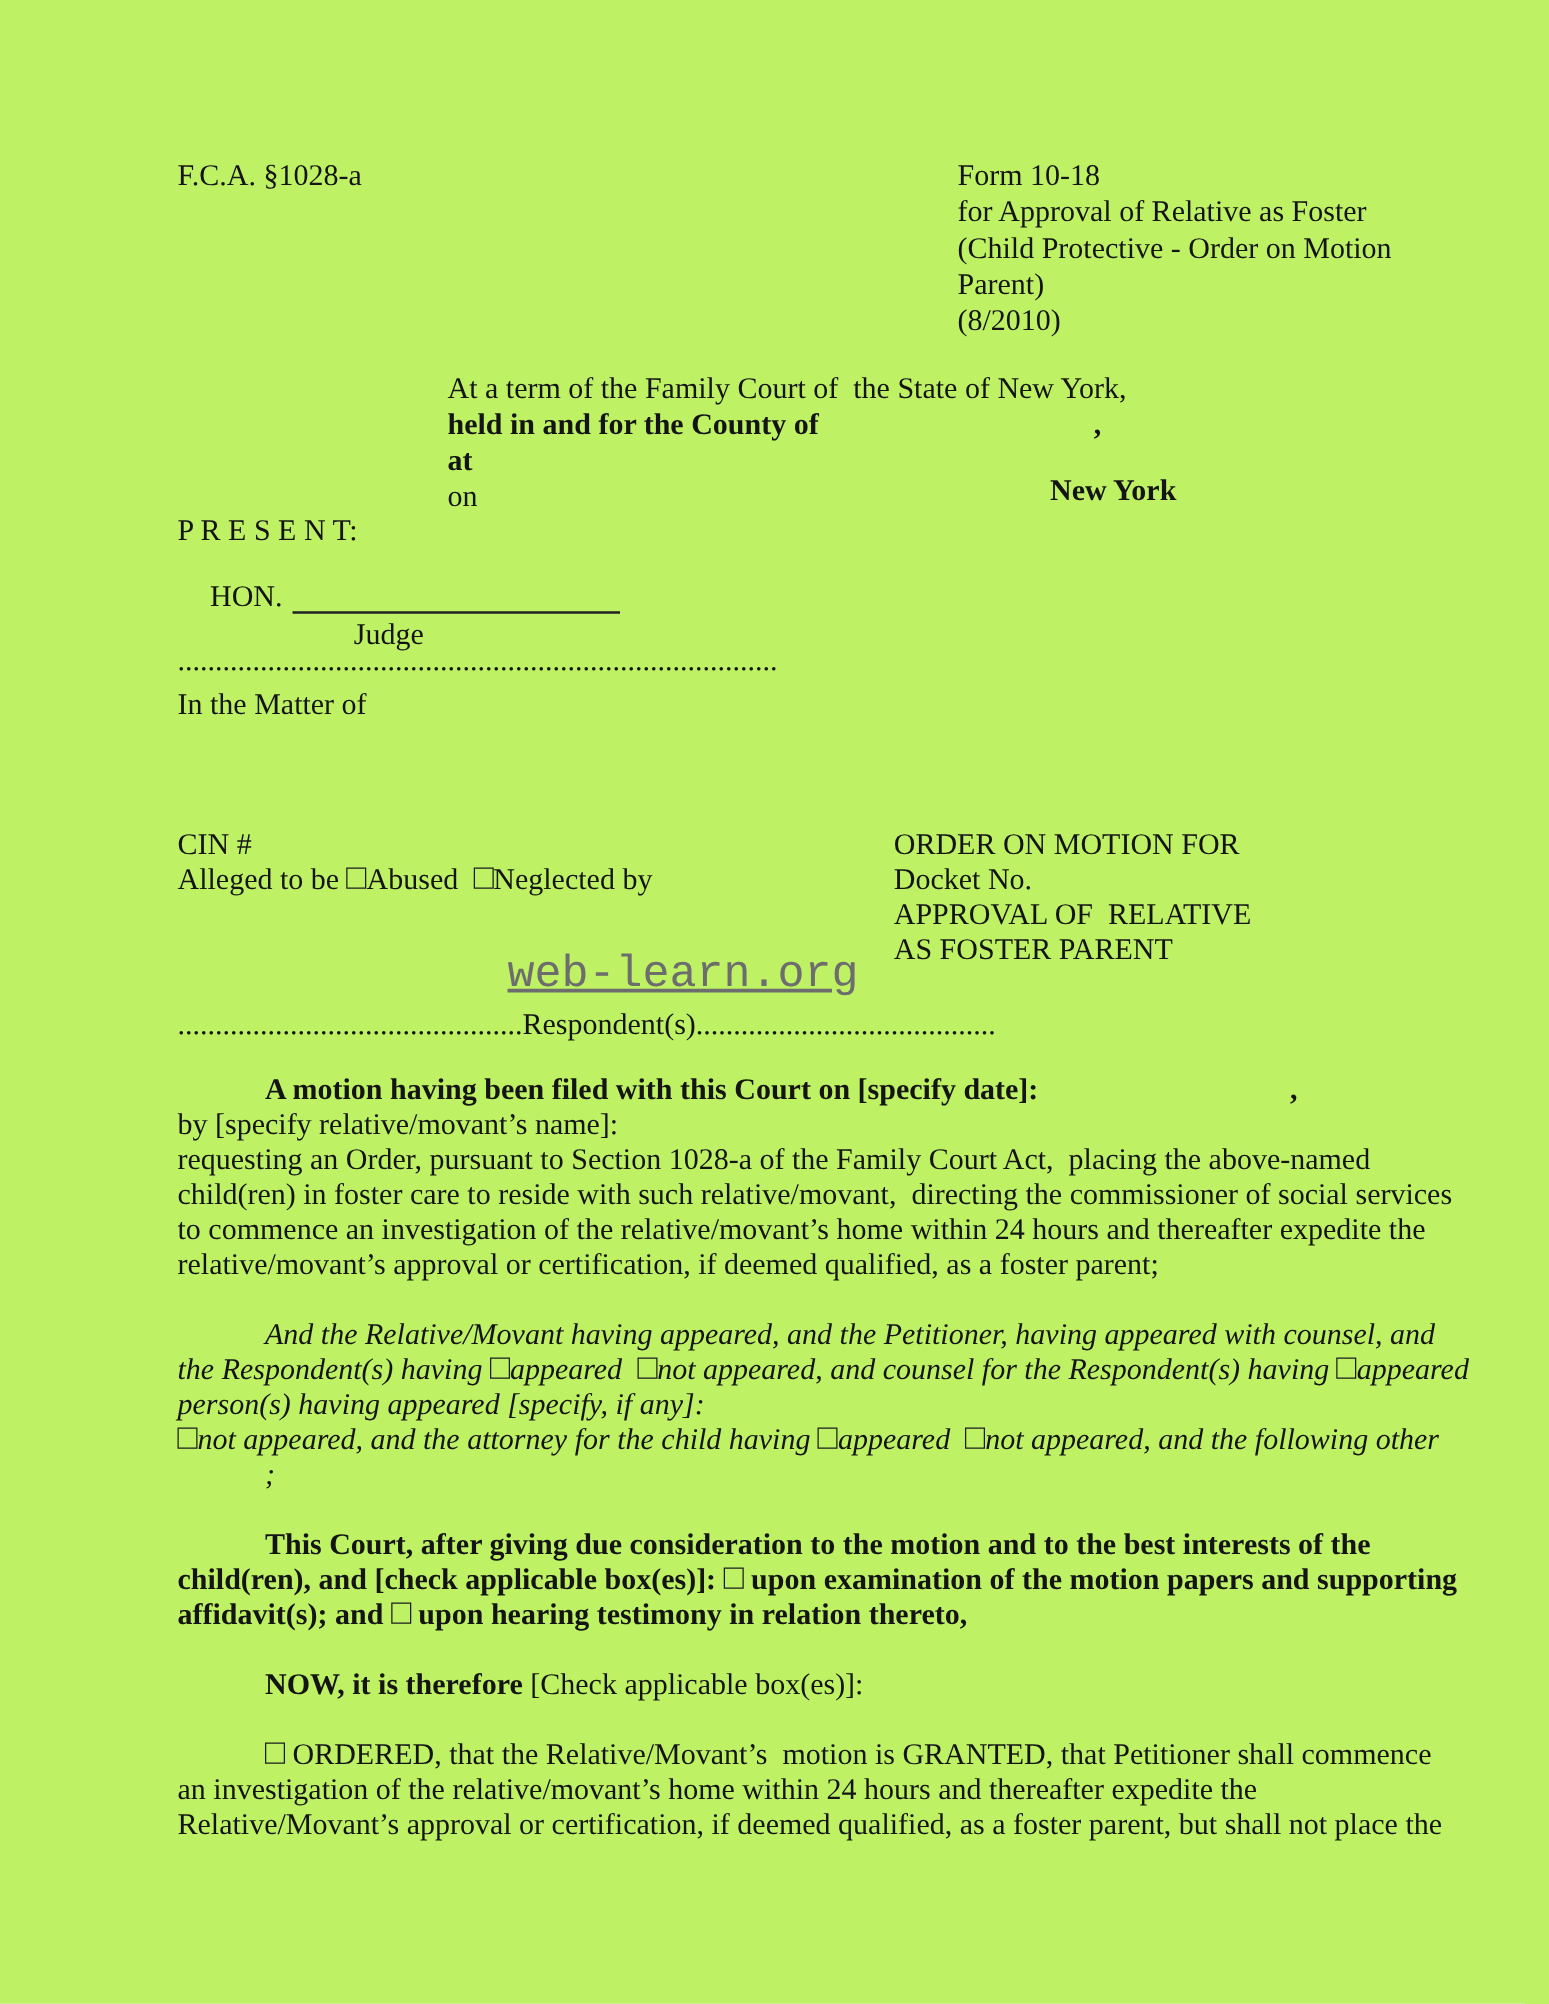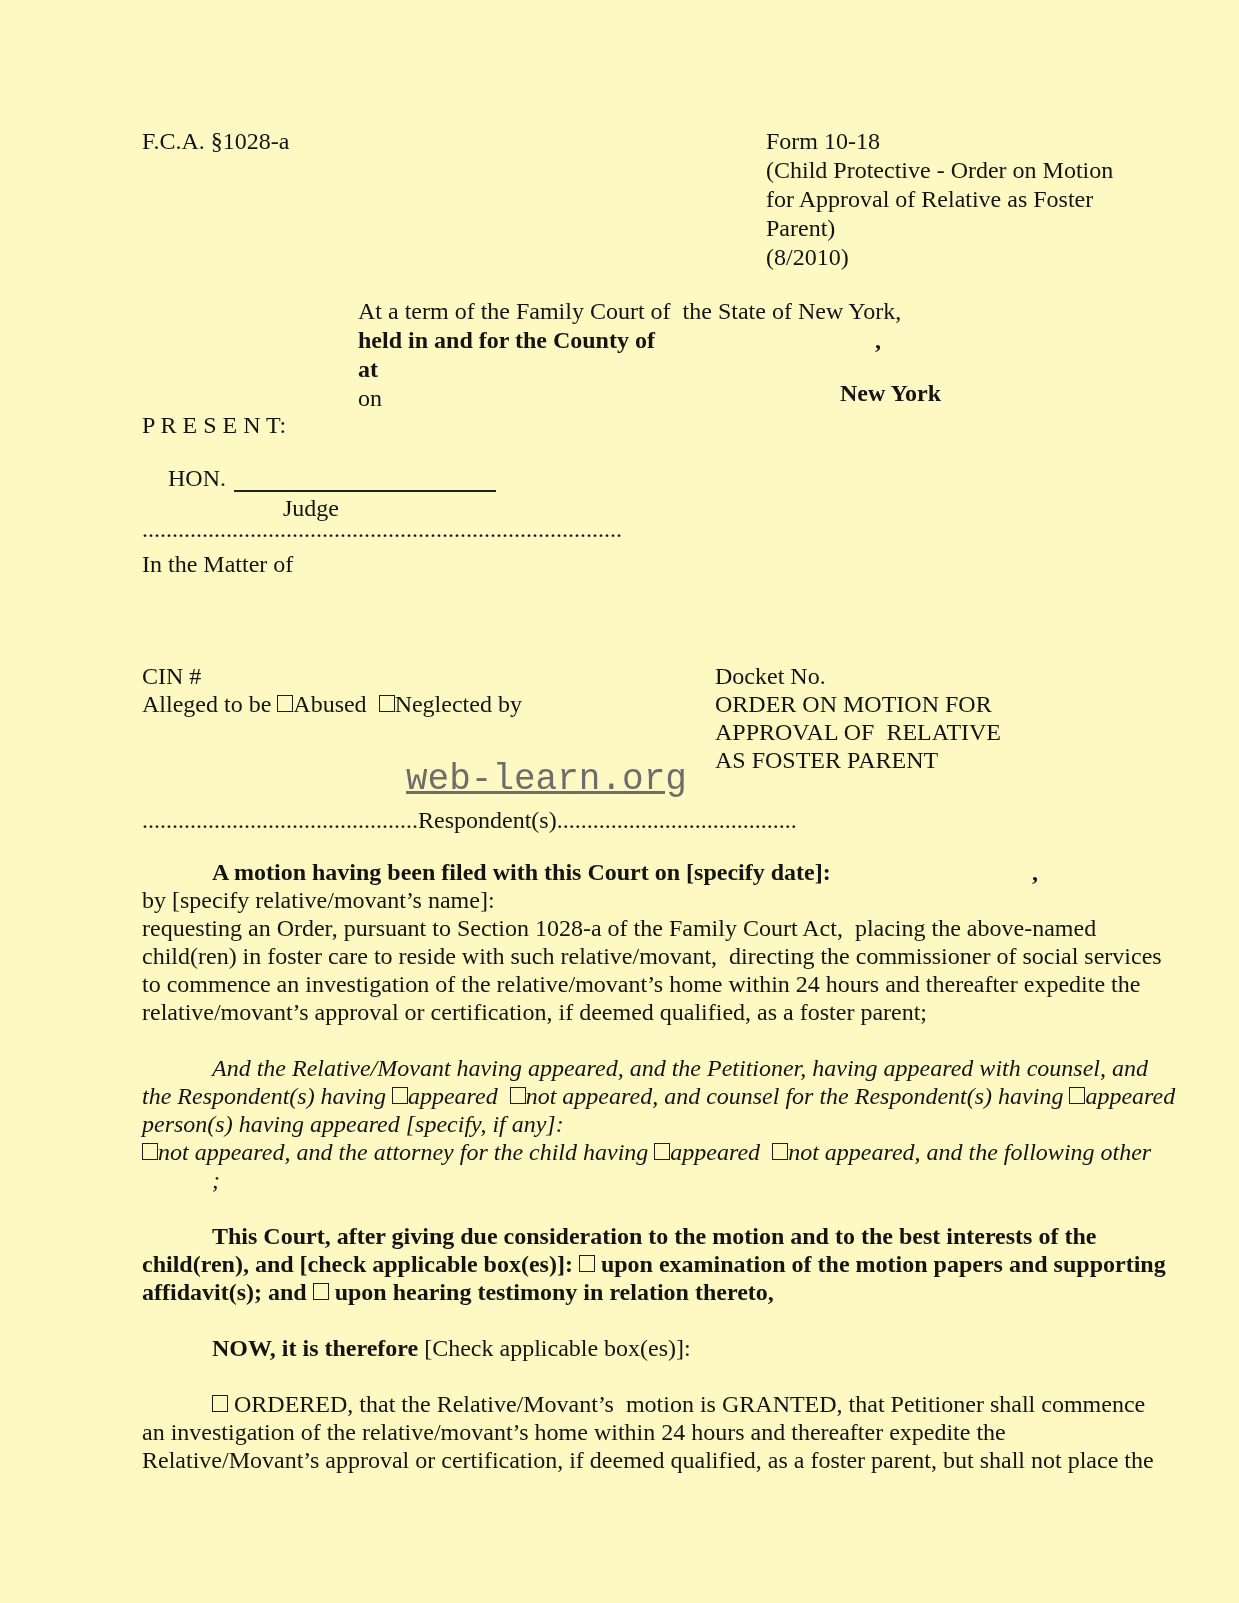--- a/index.html
+++ b/index.html
@@ -1,19 +1,19 @@
 <!DOCTYPE html>
 <html><head>
 <meta charset="utf-8">
 <style>
   html,body { margin:0; padding:0; background:#e8e8e8; }
   .page {
     position:relative;
     width:1239px; height:1603px;
-    background:#fef9c3;
+    background:#bef264;
     font-family:"Liberation Serif","DejaVu Serif",serif;
     font-size:24px;
     color:#141414;
     overflow:hidden;
     margin:0 auto;
   }
   .abs { position:absolute; line-height:28px; }
   .lh29 { line-height:29px; }
   .line { white-space:pre; min-height:28px; }
   .rel { position:relative;font-weight:bold; }
@@ -47,22 +47,22 @@
 </style>
 </head>
 <body>
 
 <div class="page">
 
   <div class="abs" style="left:142px; top:127px;">F.C.A. §1028-a</div>
 
   <div class="abs lh29" style="left:766px; top:127px;">
     <div class="line">Form 10-18</div>
+    <div class="line">for Approval of Relative as Foster</div>
     <div class="line">(Child Protective - Order on Motion</div>
-    <div class="line">for Approval of Relative as Foster</div>
     <div class="line">Parent)</div>
     <div class="line">(8/2010)</div>
   </div>
 
   <div class="abs lh29" style="left:358px; top:297px; width:640px;">
     <div class="line">At a term of the Family Court of  the State of New York,</div>
     <div class="line rel"><span>held in and for the County of</span><span class="pos" style="left:517px;">,</span></div>
     <div class="line rel"><span>at</span><span class="pos" style="left:482px;margin-top:24px;">New York</span></div>
     <div class="line">on</div>
   </div>
@@ -76,22 +76,22 @@
   <div class="abs line" style="left:142px; top:515px;">................................................................................</div>
 
   <div class="abs" style="left:142px; top:550px;">In the Matter of</div>
 
   <div class="abs" style="left:142px; top:662px;">
     <div class="line">CIN #</div>
     <div class="line"><span>Alleged to be </span><span class="cb"></span><span>Abused  </span><span class="cb"></span><span>Neglected by</span></div>
   </div>
 
   <div class="abs" style="left:715px; top:662px;">
+    <div class="line">ORDER ON MOTION FOR</div>
     <div class="line">Docket No.</div>
-    <div class="line">ORDER ON MOTION FOR</div>
     <div class="line">APPROVAL OF  RELATIVE</div>
     <div class="line">AS FOSTER PARENT</div>
   </div>
 
   <div class="watermark">web-learn.org</div>
 
   <div class="abs line" style="left:142px; top:806px;"><span>..............................................</span><span>Respondent(s)</span><span>........................................</span></div>
 
   <div class="abs" style="left:142px; top:858px; width:1060px;">
     <div class="line rel indent"><span>A motion having been filed with this Court on [specify date]:</span><span class="pos" style="left:890px;">,</span></div>

